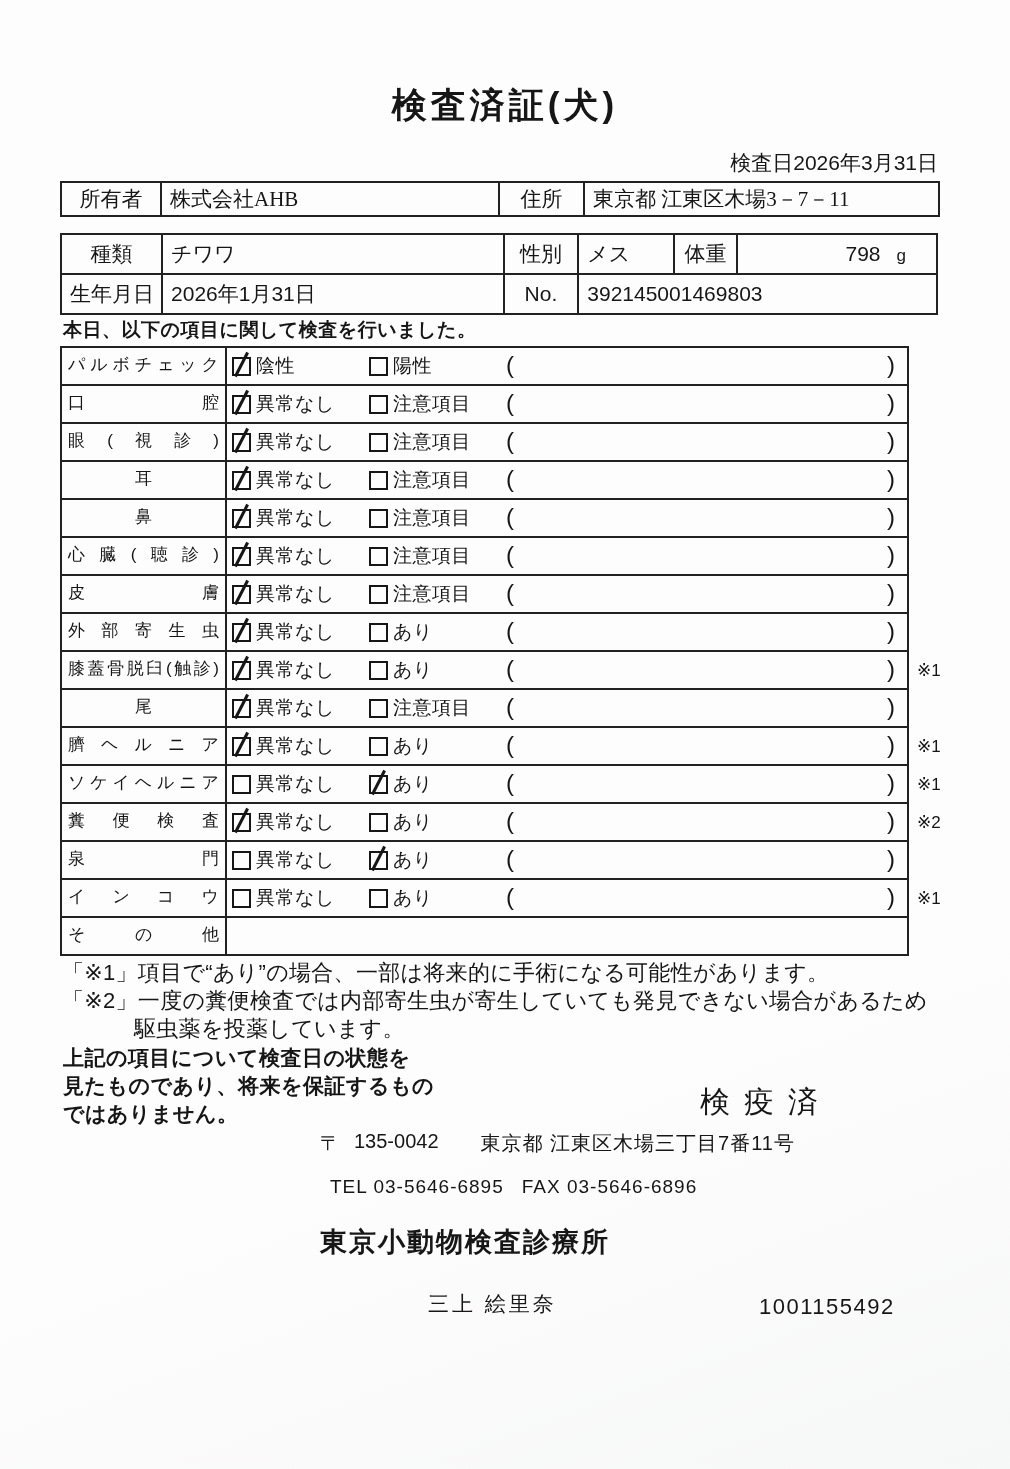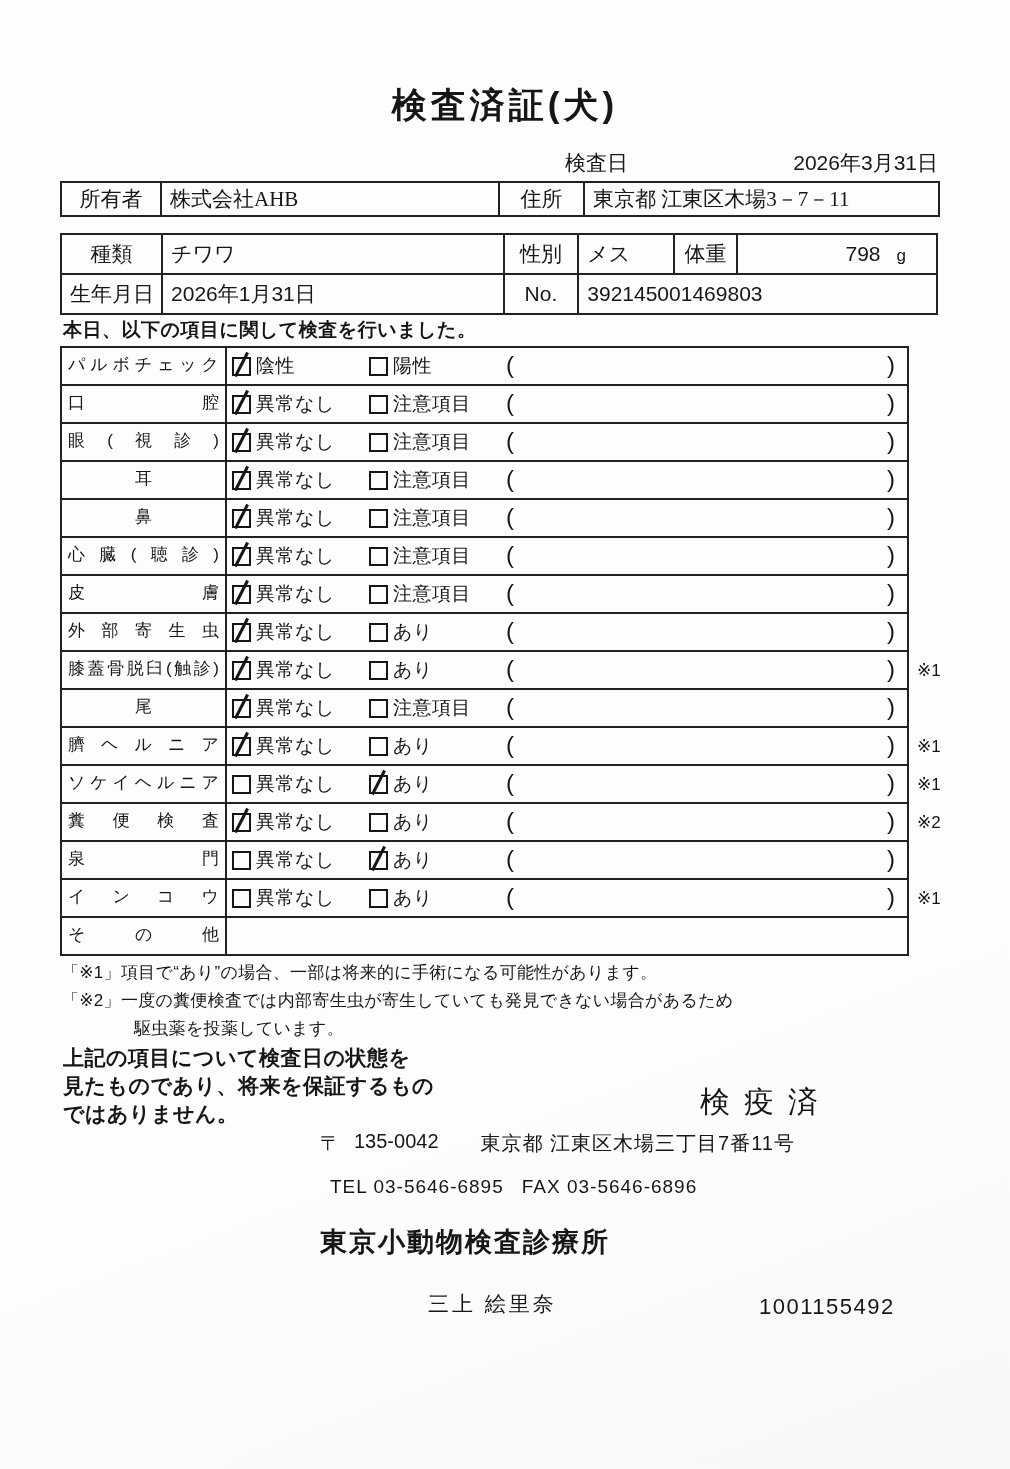--- a/index.html
+++ b/index.html
@@ -13,21 +13,21 @@
     position:relative;width:1010px;height:1469px;overflow:hidden;
     background:linear-gradient(160deg,#fdfdfd 70%,#f6f7f7 100%);
   }
   
   .doc-title{
     position:absolute;top:82px;left:0;width:100%;
     text-align:center;font-size:35px;font-weight:600;letter-spacing:4px;
   }
   .insp-row{
     position:absolute;top:149px;left:565px;width:373px;
-    display:flex;justify-content:space-between;font-size:21px;
+    display:flex;justify-content:flex-end;font-size:21px;
   }
   table.info{border-collapse:collapse;table-layout:fixed;}
   table.info td{
     border:2px solid #222;box-sizing:border-box;
     font-size:21px;padding:0 8px;overflow:hidden;white-space:nowrap;
   }
   td.lab{text-align:center;padding:0 2px;}
   .t1{position:absolute;top:181px;left:60px;width:878px;font-family:Liberation Serif, serif;}
   .t1 td{height:34px;}
   .t2{position:absolute;top:233px;left:60px;width:878px;}
@@ -62,21 +62,21 @@
     background:#161616;transform:rotate(27deg);
   }
   .paren{font-size:24px;font-weight:300;line-height:1;padding-bottom:3px;}
   .spacer{flex:1;}
   .paren.close{margin-right:12px;}
   .chk-note{
     position:absolute;right:-44px;top:50%;transform:translateY(-50%);
     width:42px;font-size:17px;text-align:left;padding-left:8px;box-sizing:border-box;
   }
   
-  .footnotes{position:absolute;top:961px;left:62px;font-size:17px;line-height:24px;letter-spacing:.3px;}
+  .footnotes{position:absolute;top:961px;left:62px;font-size:22px;line-height:24px;letter-spacing:.3px;}
   .footnotes .fn{margin-bottom:4px;}
   .fn-cont{margin-left:72px;}
   
   .closing{position:absolute;top:1044px;left:63px;font-size:21px;font-weight:600;line-height:28px;letter-spacing:.5px;}
   .stamp{position:absolute;top:1082px;left:700px;font-size:30px;letter-spacing:14px;font-weight:500;white-space:nowrap;}
   .postal{position:absolute;top:1130px;left:320px;font-size:20px;display:flex;gap:14px;white-space:nowrap;}
   .postal .addr{margin-left:28px;letter-spacing:1px;}
   .telfax{position:absolute;top:1176px;left:330px;font-size:19px;display:flex;gap:18px;letter-spacing:1px;white-space:nowrap;}
   .clinic-name{position:absolute;top:1224px;left:320px;font-size:27px;font-weight:600;letter-spacing:2px;}
   .examiner{position:absolute;top:1259px;left:428px;font-size:21px;letter-spacing:3px;margin-top:31px;}

